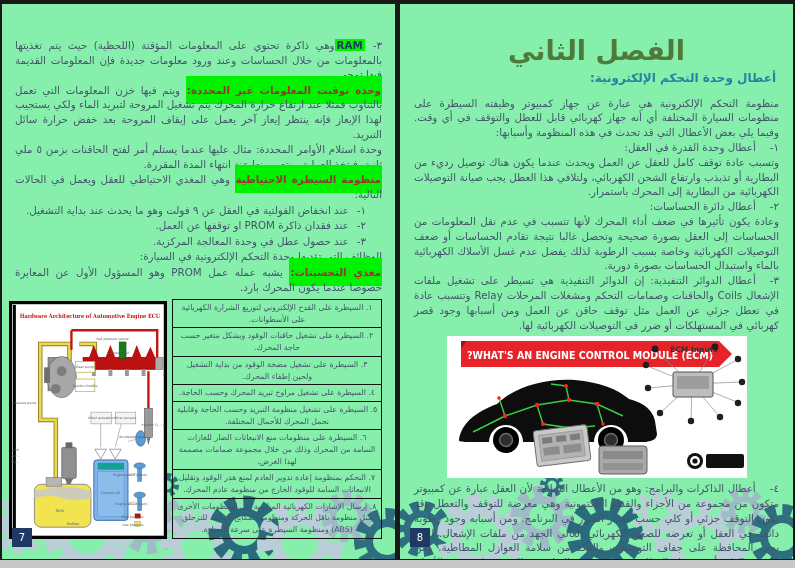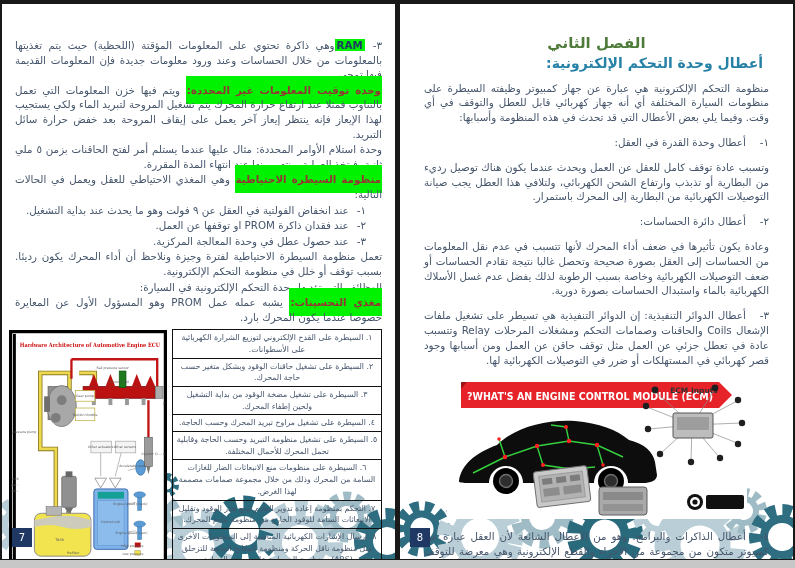--- a/index.html
+++ b/index.html
@@ -3,49 +3,49 @@
 <meta charset="utf-8">
 <style>
   html,body{margin:0;padding:0;}
   body{
     width:795px;height:568px;position:relative;overflow:hidden;
     background:#191919;
     font-family:"DejaVu Sans", sans-serif;
   }
   .floor{position:absolute;left:0;top:560px;width:795px;height:8px;background:#c7c7c7;}
   .page{
-    position:absolute;top:4px;width:393px;height:555px;background:#ffffff;overflow:hidden;
+    position:absolute;top:4px;width:393px;height:555px;background:#86efac;overflow:hidden;
   }
   .page-left{left:2px;}
   .page-right{left:400px;}
   .gears{position:absolute;left:0;bottom:0;width:100%;height:86px;z-index:1;}
   .content{position:relative;z-index:2;direction:rtl;color:#44546a;}
   .badge{
     position:absolute;left:10px;bottom:12px;width:20px;height:19px;background:#1f3864;color:#fff;
     font-size:10px;display:flex;align-items:center;justify-content:center;z-index:4;
   }
   
   .lp-text{padding:34px 13px 0 13px;font-size:10.3px;line-height:14.6px;text-align:justify;}
   .lp-text p{margin:0 0 1px 0;}
   .num{margin-left:14px;display:inline-block;}
   .num-sm{margin-left:8px;display:inline-block;}
   .hl{background:#00f200;color:#943634;font-weight:bold;padding:8px 1px;}
   .hl-dark{background:#00f200;color:#1f3864;font-weight:bold;padding:0 2px;}
   .sub-list{padding-right:16px;}
-  .fig-row{display:flex;gap:5px;margin:5px 13px 0 6px;align-items:center;}
+  .fig-row{display:flex;gap:5px;margin:5px 13px 0 6px;align-items:flex-end;}
   .func-table{width:208px;flex:none;border:1.5px solid #111;font-size:7.8px;line-height:1.5;
     text-align:center;color:#44546a;}
   .func-table .row{border-bottom:1.2px solid #111;padding:2px 3px;}
   .func-table .row:last-child{border-bottom:none;}
   .fig{width:154px;flex:none;border:2px solid #000;background:#fff;}
   
   .rp-text{padding:30px 14px 0 14px;font-size:10.3px;line-height:14.8px;text-align:justify;}
-  .chapter{font-size:15px;font-weight:bold;color:#4e7a3a;text-align:center;margin:0 0 3px 0;line-height:1.25;}
-  .section{font-size:14px;font-weight:bold;color:#2681a6;margin:0 16px 10px 0;}
-  .rp-text p{margin:10px;}
+  .chapter{font-size:27px;font-weight:bold;color:#4e7a3a;text-align:center;margin:0 0 3px 0;line-height:1.25;}
+  .section{font-size:12px;font-weight:bold;color:#2681a6;margin:0 3px 10px 0;}
+  .rp-text p{margin:0;}
   .ecm-pic{display:block;margin:4px auto 3px auto;width:300px;height:142px;}
   .t{fill:#555;font-size:3.3px;font-family:"DejaVu Sans",sans-serif;}
 </style>
 </head>
 <body>
 
 <div class="page page-left">
 
   <svg class="gears" viewBox="0 0 393 86" aria-hidden="true">
     <g transform="translate(18,52) rotate(12)">
@@ -94,21 +94,20 @@
     <div class="lp-text">
       <p><span class="num-sm">٣-</span><span class="hl-dark">RAM</span><span>وهي ذاكرة تحتوي على المعلومات المؤقتة (اللحظية) حيث يتم تغذيتها بالمعلومات من خلال الحساسات وعند ورود معلومات جديدة فإن المعلومات القديمة فيها تمحى.</span></p>
       <p><span class="hl">وحدة توقيت المعلومات غير المحددة:</span> <span>ويتم فيها خزن المعلومات التي تعمل بالتناوب فمثلا عند ارتفاع حرارة المحرك يتم تشغيل المروحة لتبريد الماء ولكي يستجيب لهذا الإيعاز فإنه ينتظر إيعاز آخر يعمل على إيقاف المروحة بعد خفض حرارة سائل التبريد.</span></p>
       <p>وحدة استلام الأوامر المحددة: مثال عليها عندما يستلم أمر لفتح الحاقنات بزمن ٥ ملي ثانية. فيتخذ العملية وينتهي منها عند انتهاء المدة المقررة.</p>
       <p><span class="hl">منظومة السيطرة الاحتياطية</span> <span>وهي المغذي الاحتياطي للعقل ويعمل في الحالات التالية:</span></p>
       <div class="sub-list">
         <p><span class="num-sm">١-</span><span>عند انخفاض الفولتية في العقل عن ٩ فولت وهو ما يحدث عند بداية التشغيل.</span></p>
         <p><span class="num-sm">٢-</span><span>عند فقدان ذاكرة PROM او توقفها عن العمل.</span></p>
         <p><span class="num-sm">٣-</span><span>عند حصول عطل في وحدة المعالجة المركزية.</span></p>
       </div>
-      <p>تعمل منظومة السيطرة الاحتياطية لفترة وجيزة ونلاحظ أن أداء المحرك يكون رديئا. بسبب توقف أو خلل في منظومة التحكم الإلكترونية.</p>
       <p>الوظائف التي تؤديها وحدة التحكم الإلكترونية في السيارة:</p>
       <p><span class="hl">مغذي التحسينات:</span> <span>يشبه عمله عمل PROM وهو المسؤول الأول عن المعايرة خصوصا عندما يكون المحرك بارد.</span></p>
     </div>
 
     <div class="fig-row">
       <div class="func-table">
         <div class="row">١. السيطرة على القدح الإلكتروني لتوزيع الشرارة الكهربائية على الأسطوانات.</div>
         <div class="row">٢. السيطرة على تشغيل حاقنات الوقود وبشكل متغير حسب حاجة المحرك.</div>
         <div class="row">٣. السيطرة على تشغيل مضخة الوقود من بداية التشغيل ولحين إطفاء المحرك.</div>
         <div class="row">٤. السيطرة على تشغيل مراوح تبريد المحرك وحسب الحاجة.</div>

